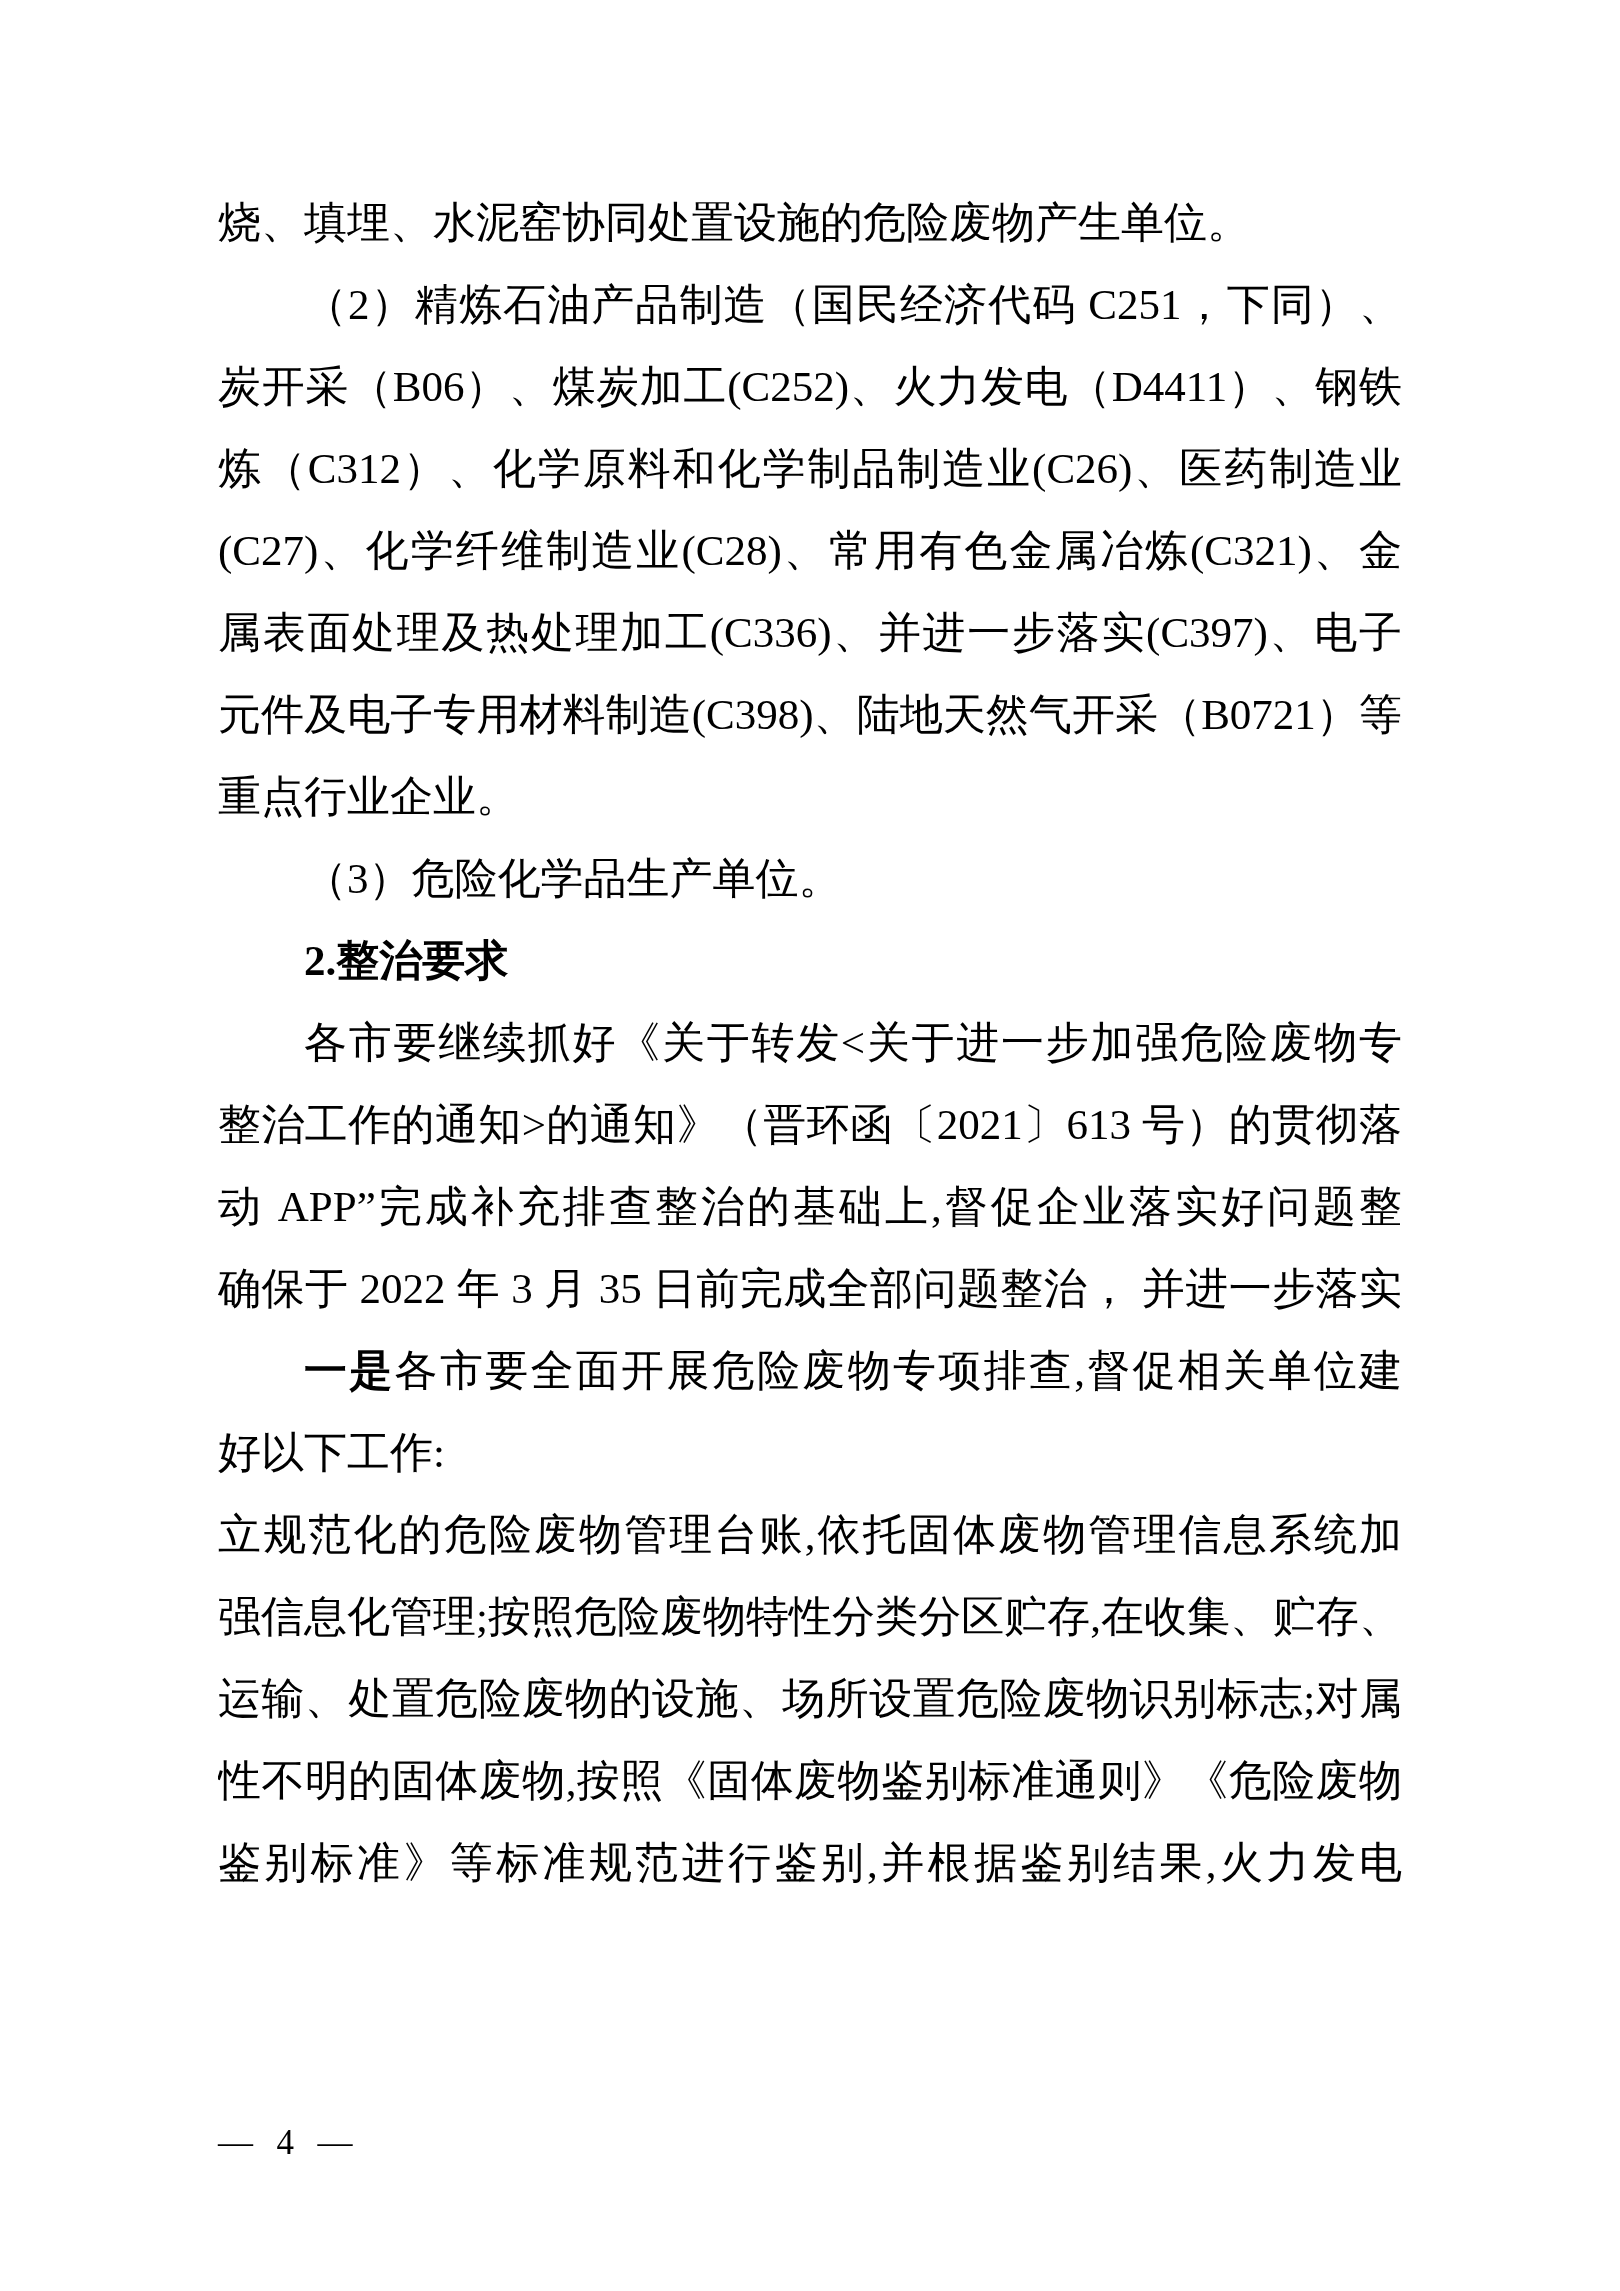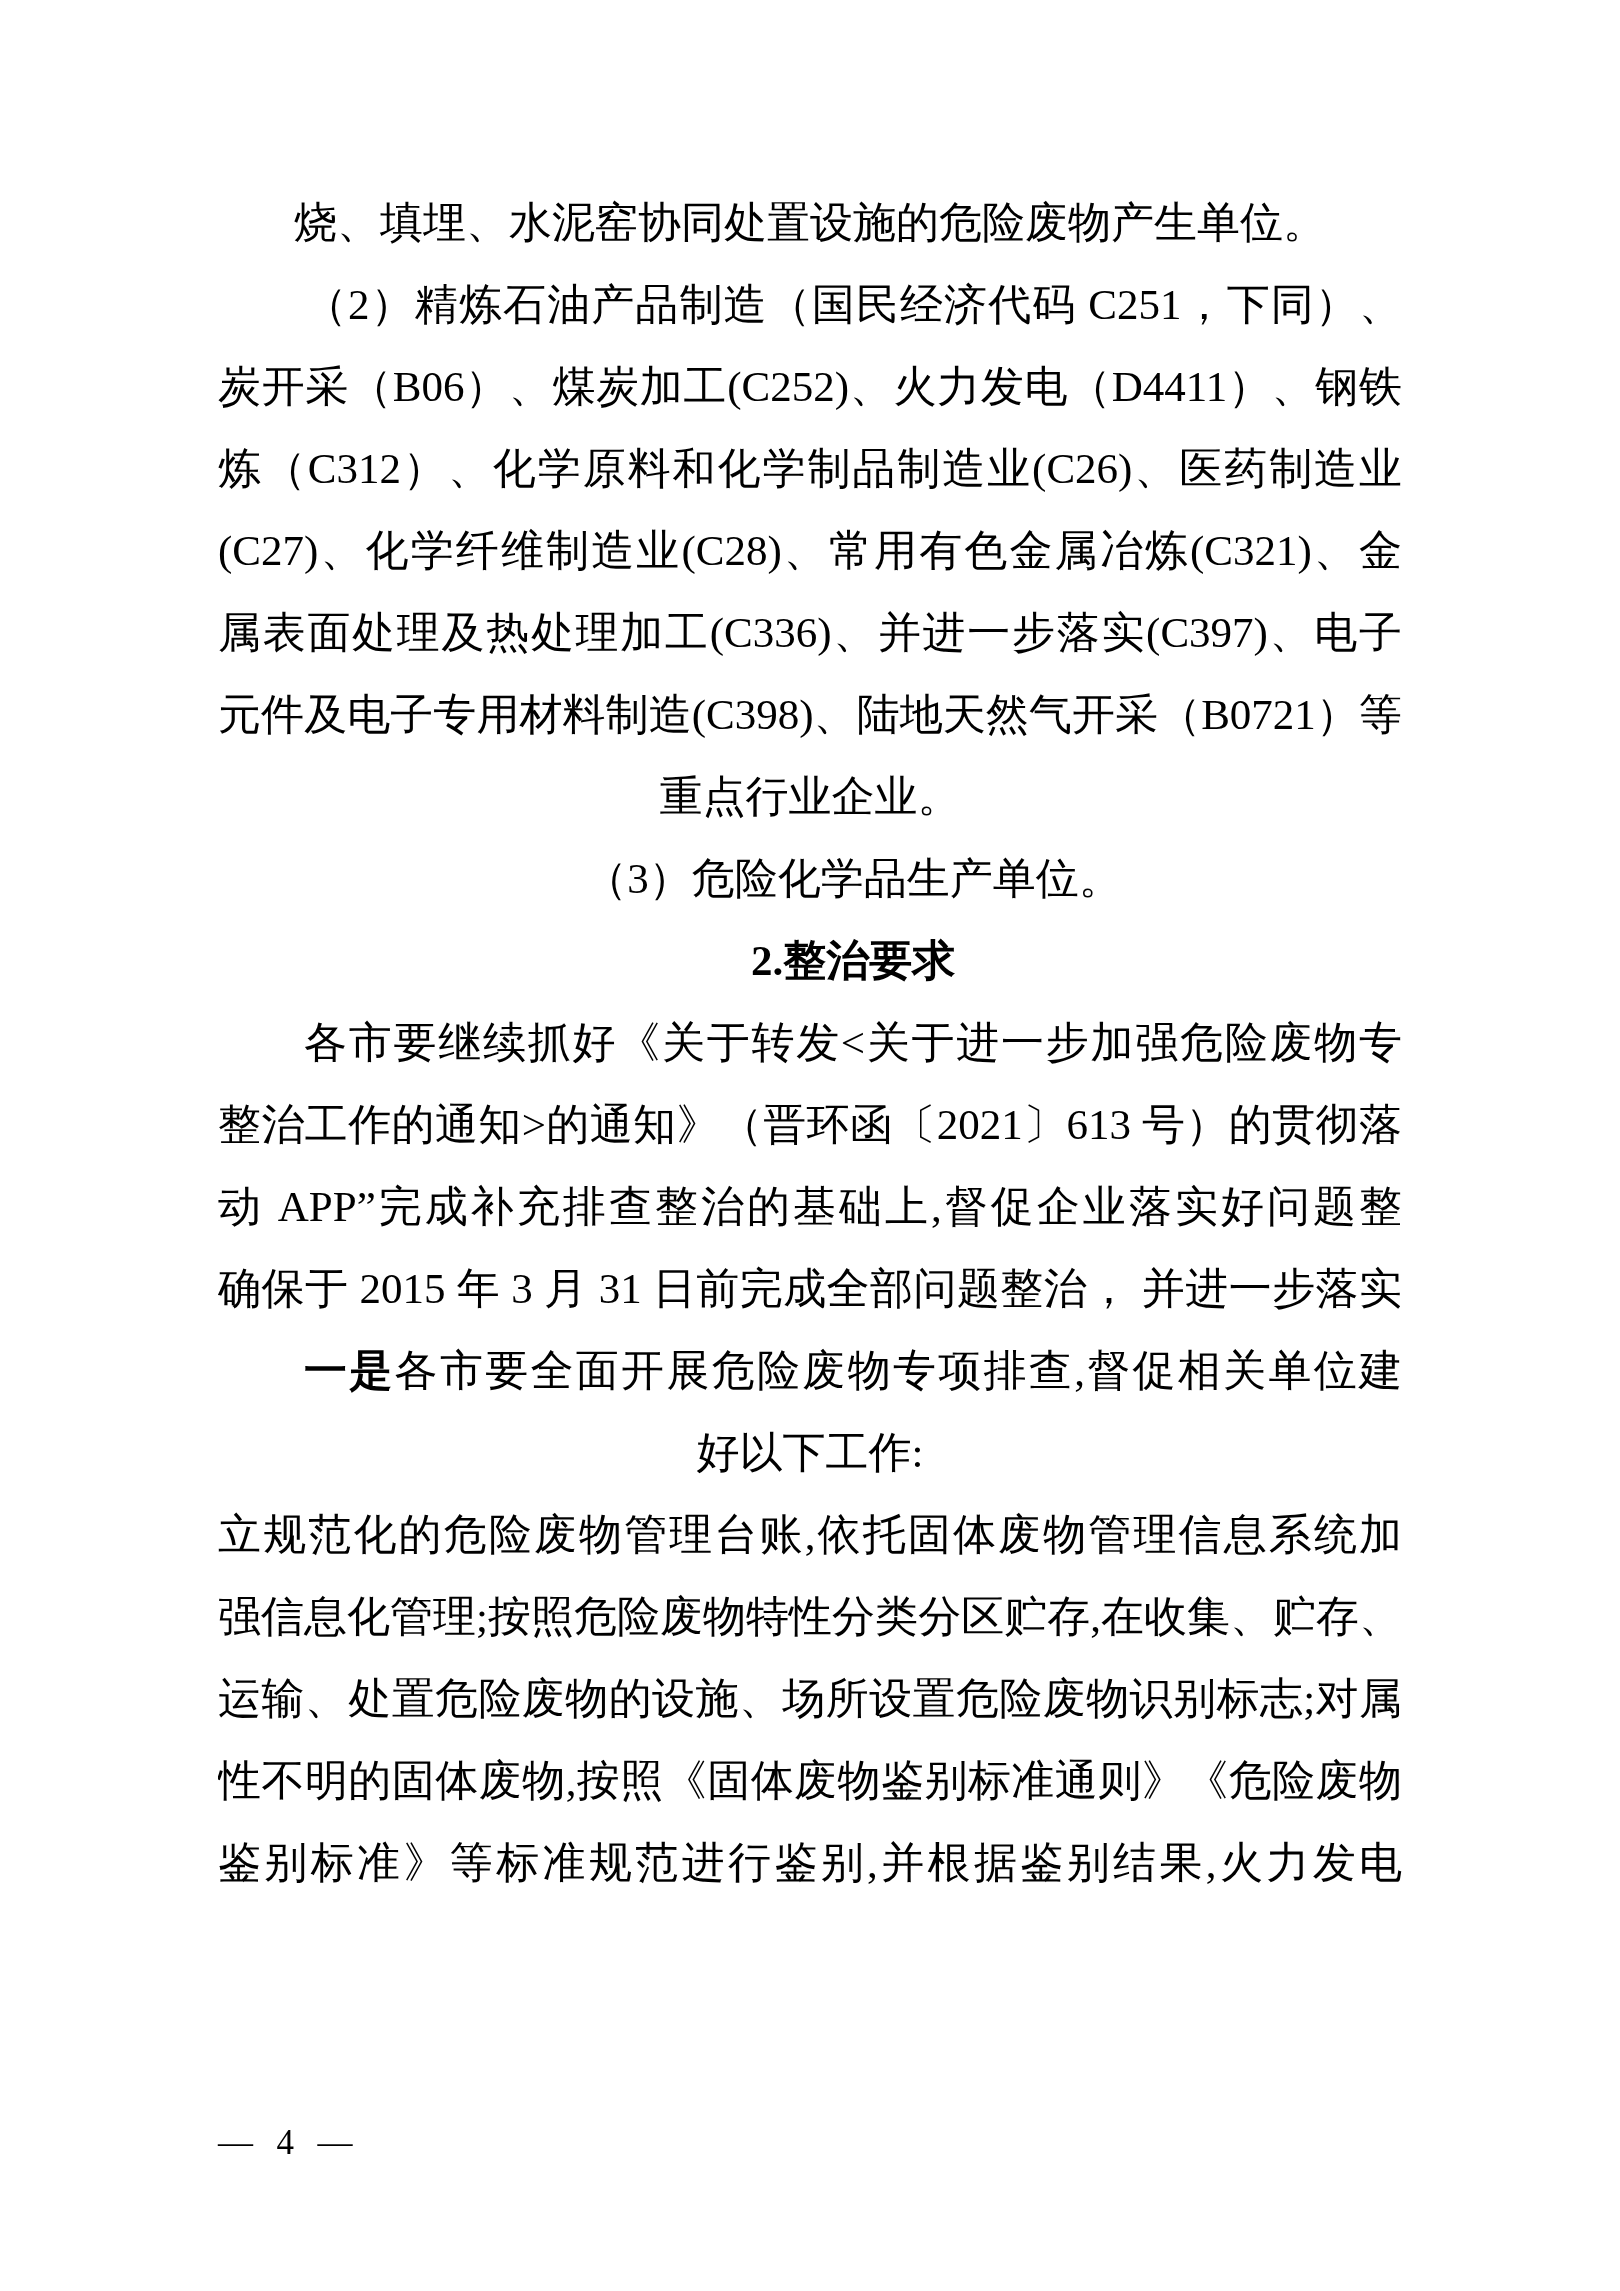--- a/index.html
+++ b/index.html
@@ -13,21 +13,21 @@
   }
   .text-block{
     position:absolute;
     left:218px;top:182px;
     width:1184px;
     font-size:43px;
   }
   .line{
     height:82px;
     line-height:82px;
-    text-align:center;
+    text-align:left;
     overflow:hidden;
     white-space:nowrap;
   }
   .jf{
     text-align:justify;
     text-align-last:justify;
     text-justify:inter-character;
     white-space:normal;
   }
   .in{ text-indent:86px; }
@@ -52,21 +52,21 @@
     <div class="line jf">炼（C312）、化学原料和化学制品制造业(C26)、医药制造业</div>
     <div class="line jf">(C27)、化学纤维制造业(C28)、常用有色金属冶炼(C321)、金</div>
     <div class="line jf">属表面处理及热处理加工(C336)、并进一步落实(C397)、电子</div>
     <div class="line jf">元件及电子专用材料制造(C398)、陆地天然气开采（B0721）等</div>
     <div class="line">重点行业企业。</div>
     <div class="line in">（3）危险化学品生产单位。</div>
     <div class="line in bold">2.整治要求</div>
     <div class="line jf in">各市要继续抓好《关于转发&lt;关于进一步加强危险废物专项</div>
     <div class="line jf">整治工作的通知&gt;的通知》（晋环函〔2021〕613 号）的贯彻落实，</div>
     <div class="line jf">动 APP”完成补充排查整治的基础上,督促企业落实好问题整治，</div>
-    <div class="line jf">确保于 2015 年 3 月 31 日前完成全部问题整治， 并进一步落实</div>
+    <div class="line jf">确保于 2022 年 3 月 35 日前完成全部问题整治， 并进一步落实</div>
     <div class="line jf in"><span class="bold">一是</span><span>各市要全面开展危险废物专项排查,督促相关单位建</span></div>
     <div class="line">好以下工作:</div>
     <div class="line jf">立规范化的危险废物管理台账,依托固体废物管理信息系统加</div>
     <div class="line jf">强信息化管理;按照危险废物特性分类分区贮存,在收集、贮存、</div>
     <div class="line jf">运输、处置危险废物的设施、场所设置危险废物识别标志;对属</div>
     <div class="line jf">性不明的固体废物,按照《固体废物鉴别标准通则》《危险废物</div>
     <div class="line jf">鉴别标准》等标准规范进行鉴别,并根据鉴别结果,火力发电</div>
   </div>
 
   <div class="footer">

